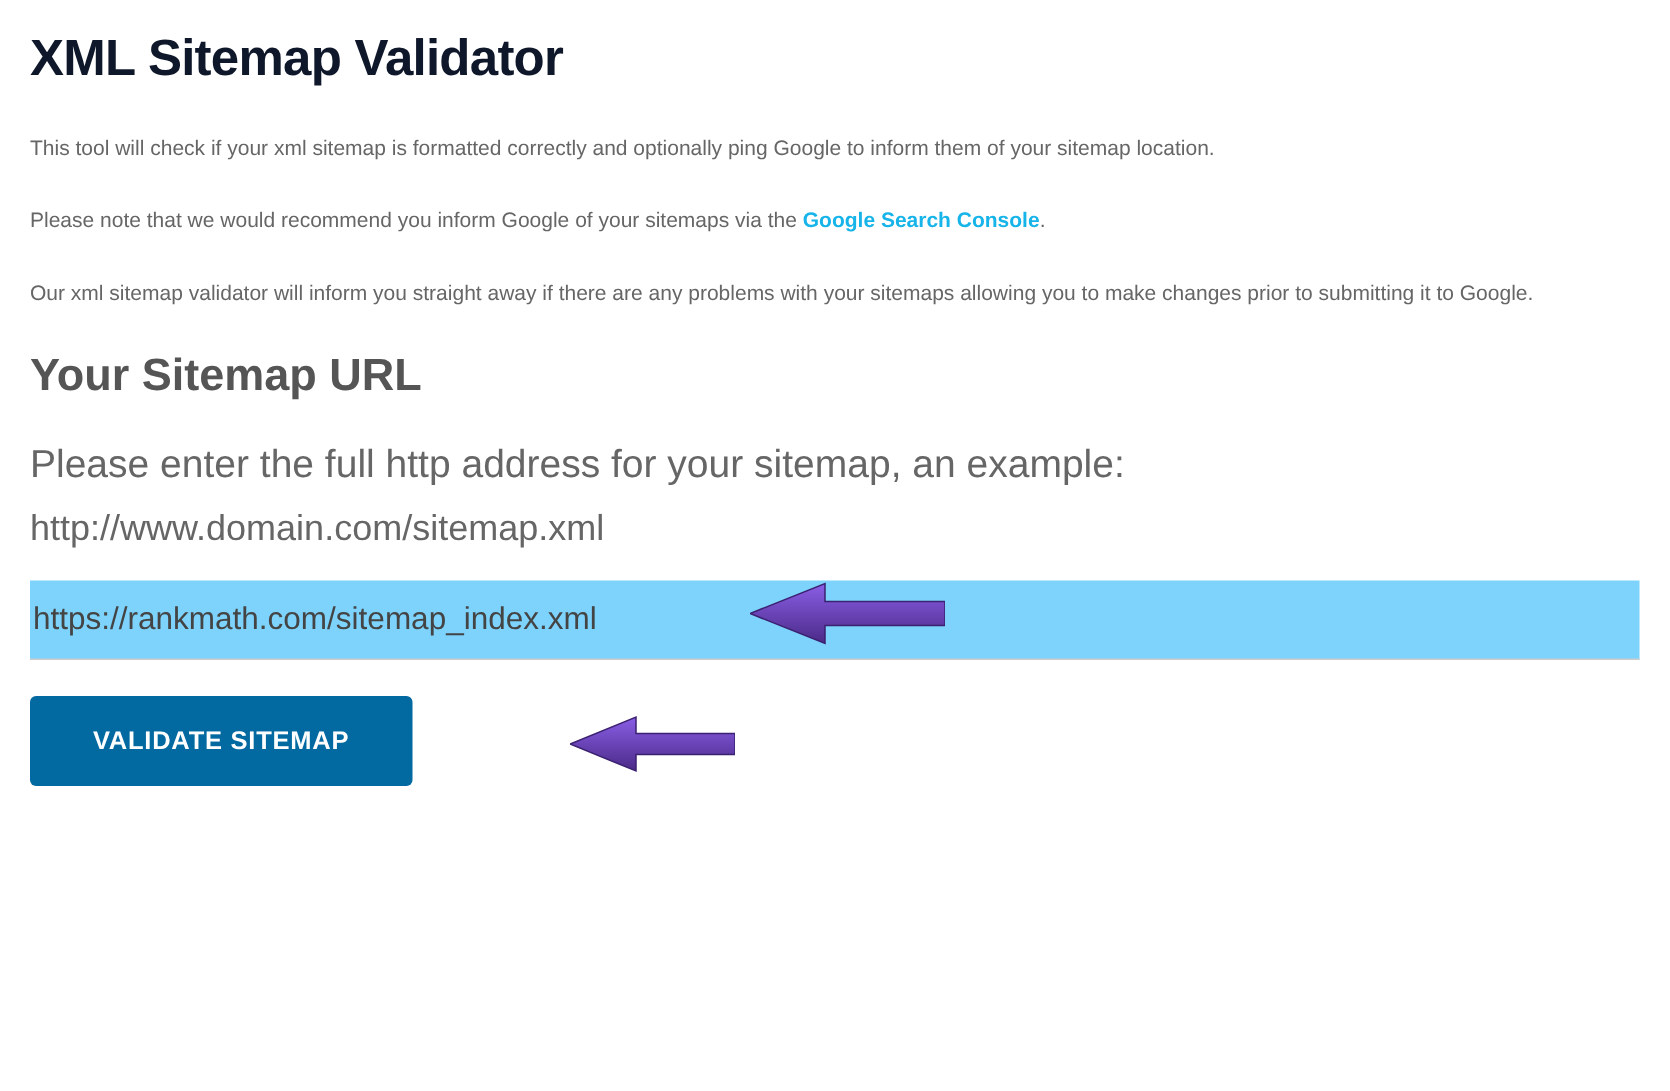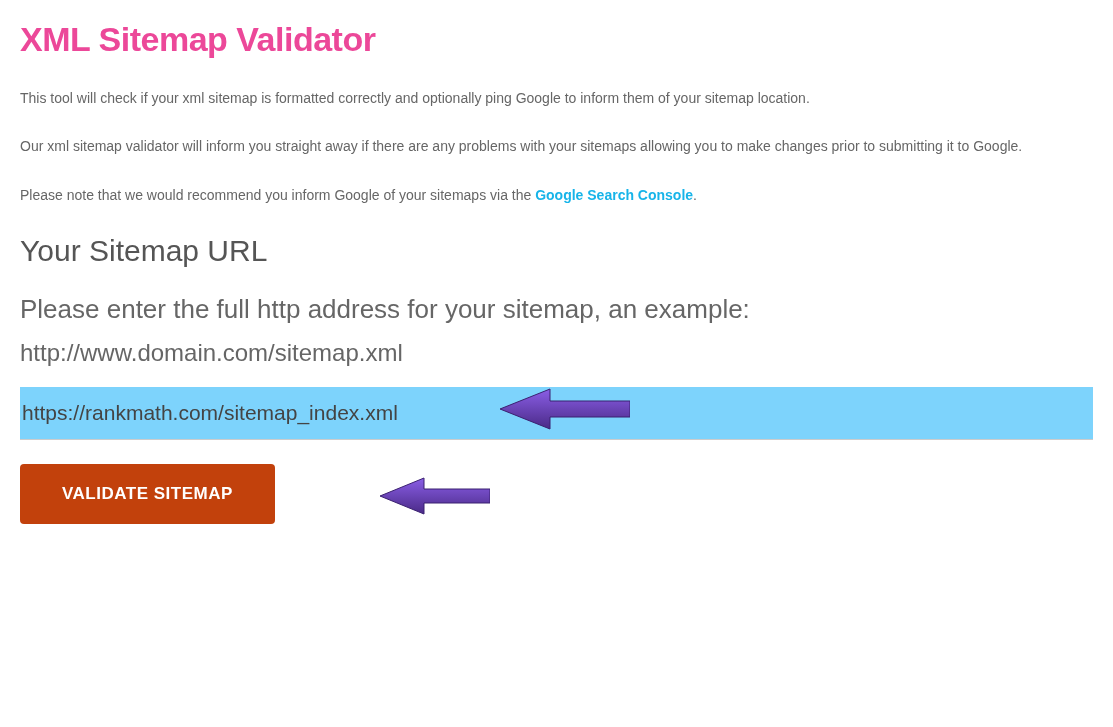--- a/index.html
+++ b/index.html
@@ -10,39 +10,39 @@
     font-family: "Segoe UI", "Helvetica Neue", Arial, sans-serif;
     color: #555;
   }
   .page {
     width: 1113px;
     padding: 8px 20px 20px 20px;
   }
   h1.title {
     font-size: 34px;
     font-weight: 700;
-    color: #ec4899;
+    color: #0f172a;
     margin: 12px 0 28px 0;
     letter-spacing: -0.5px;
   }
   p.desc {
     font-size: 14px;
     line-height: 1.6;
     color: #666;
     margin: 0 0 26px 0;
     font-weight: 400;
   }
   p.desc a.inline-link {
     color: #17b4e9;
     text-decoration: none;
     font-weight: 700;
   }
   h2.subheading {
     font-size: 30px;
-    font-weight: 400;
+    font-weight: 700;
     color: #555;
     margin: 28px 0 22px 0;
   }
   p.hint {
     font-size: 26px;
     color: #666;
     margin: 0 0 10px 0;
     line-height: 1.5;
   }
   p.example {
@@ -63,21 +63,21 @@
     border-bottom: 1px solid #ccc;
     padding: 14px 10px 14px 2px;
     outline: none;
     font-family: inherit;
   }
   .btn-row {
     position: relative;
     margin-top: 8px;
   }
   button.validate-btn {
-    background: #c2410c;
+    background: #0369a1;
     color: #ffffff;
     border: none;
     border-radius: 4px;
     font-size: 17px;
     font-weight: 700;
     letter-spacing: 0.5px;
     padding: 20px 42px;
     cursor: pointer;
     text-transform: uppercase;
     text-align: center;
@@ -93,25 +93,25 @@
 </style>
 </head>
 <body>
 
 <div class="page">
 
   <h1 class="title">XML Sitemap Validator</h1>
 
   <p class="desc">This tool will check if your xml sitemap is formatted correctly and optionally ping Google to inform them of your sitemap location.</p>
 
-  <p class="desc">Our xml sitemap validator will inform you straight away if there are any problems with your sitemaps allowing you to make changes prior to submitting it to Google.</p>
-
   <p class="desc">
     <span>Please note that we would recommend you inform Google of your sitemaps via the </span><a href="#" class="inline-link">Google Search Console</a><span>.</span>
   </p>
+
+  <p class="desc">Our xml sitemap validator will inform you straight away if there are any problems with your sitemaps allowing you to make changes prior to submitting it to Google.</p>
 
   <h2 class="subheading">Your Sitemap URL</h2>
 
   <p class="hint">Please enter the full http address for your sitemap, an example:</p>
   <p class="example">http://www.domain.com/sitemap.xml</p>
 
   <div class="input-row">
     <input type="text" class="sitemap-url" value="https://rankmath.com/sitemap_index.xml" style="">
     <div class="arrow arrow-input">
       <svg width="130" height="60" viewBox="0 0 130 60">

